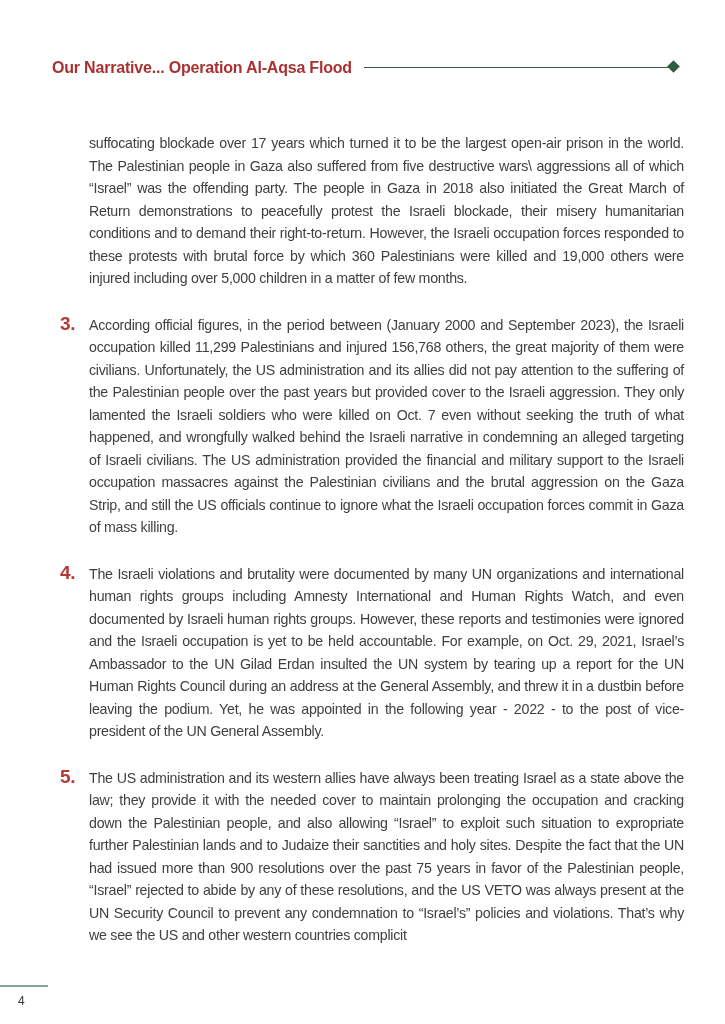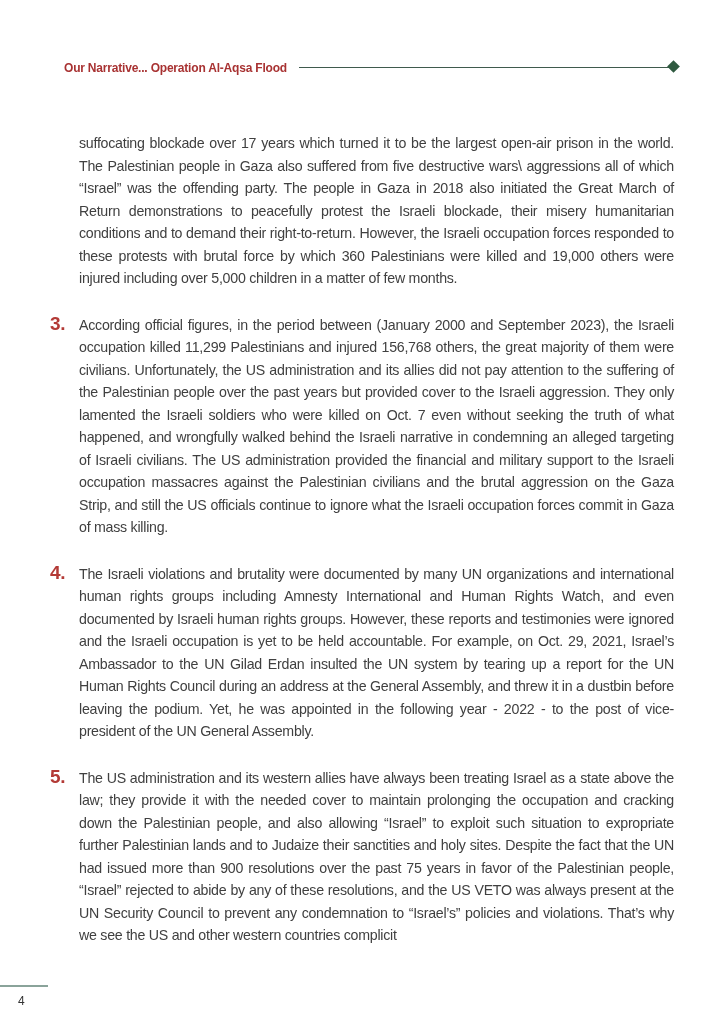--- a/index.html
+++ b/index.html
@@ -20,46 +20,45 @@
       top: 58px;
       left: 52px;
       right: 52px;
       height: 20px;
       display: flex;
       align-items: center;
     }
     .header-title {
       font-family: "Liberation Sans", sans-serif;
       font-weight: bold;
-      font-size: 12px;
+      font-size: 16px;
       color: #a83232;
       white-space: nowrap;
       letter-spacing: -0.2px;
-      margin-left: 12px;
     }
     .header-rule {
       flex: 1;
       height: 1px;
       border-top: 1.5px solid #3f5a4d;
       margin-left: 12px;
       position: relative;
     }
     .header-diamond {
       position: absolute;
       right: -5px;
       top: -6px;
       width: 9px;
       height: 9px;
       background: #2f5a40;
       transform: rotate(45deg);
     }
     .content {
       position: absolute;
       top: 132px;
-      left: 50px;
+      left: 60px;
       width: 624px;
     }
     .para {
       position: relative;
       padding-left: 29px;
       font-family: "Liberation Sans", sans-serif;
       font-size: 14.2px;
       line-height: 22.5px;
       text-align: justify;
       color: #404040;

